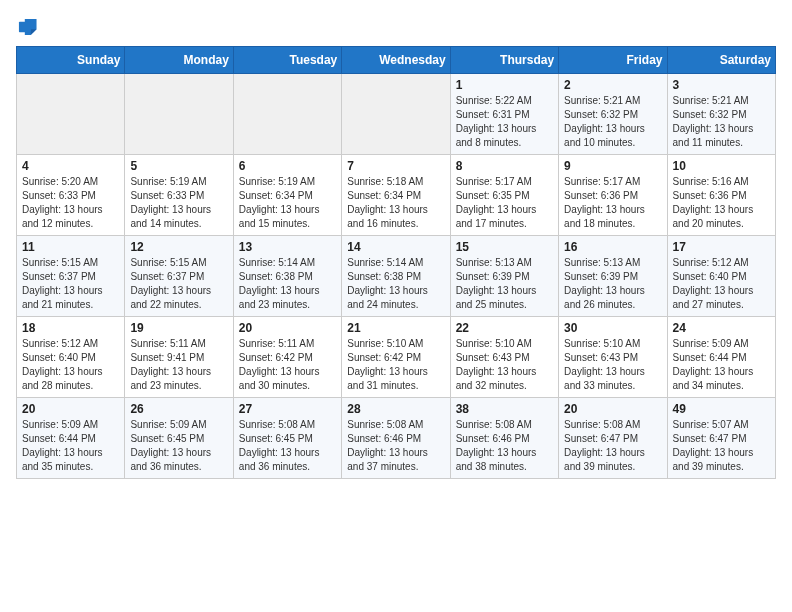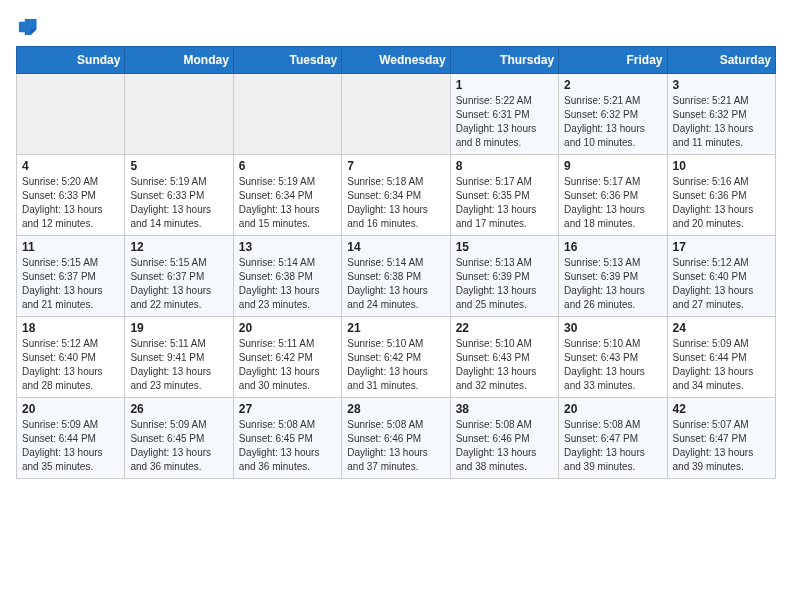--- a/index.html
+++ b/index.html
@@ -332,21 +332,21 @@
           <div class="day-info">and 38 minutes.</div>
         </td>
         <td>
           <span class="day-number">20</span>
           <div class="day-info">Sunrise: 5:08 AM</div>
           <div class="day-info">Sunset: 6:47 PM</div>
           <div class="day-info">Daylight: 13 hours</div>
           <div class="day-info">and 39 minutes.</div>
         </td>
         <td>
-          <span class="day-number">42</span>
+          <span class="day-number">49</span>
           <div class="day-info">Sunrise: 5:07 AM</div>
           <div class="day-info">Sunset: 6:47 PM</div>
           <div class="day-info">Daylight: 13 hours</div>
           <div class="day-info">and 39 minutes.</div>
         </td>
       </tr>
     </tbody>
 </table>
 
 </body></html>

